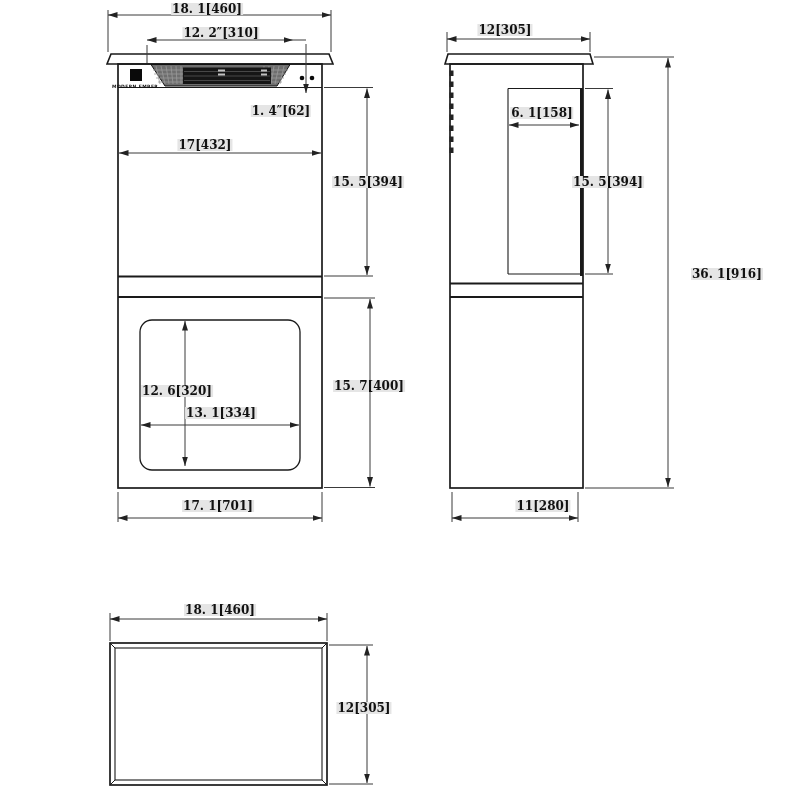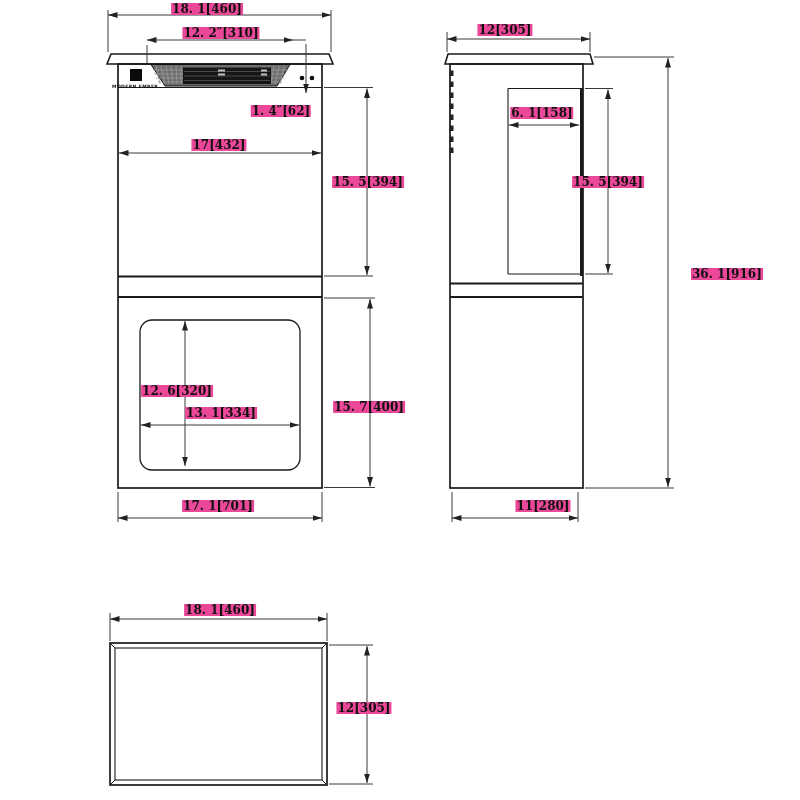--- a/index.html
+++ b/index.html
@@ -1,20 +1,20 @@
 <!DOCTYPE html>
 <html><head>
 <meta charset="utf-8">
 <style>
   html,body{margin:0;padding:0;background:#fff;}
   .canvas{position:relative;width:800px;height:800px;background:#ffffff;overflow:hidden;
           font-family:"DejaVu Serif",serif;}
   .canvas svg{position:absolute;left:0;top:0;}
   .dim{position:absolute;transform:translate(-50%,-50%);font:bold 12px "DejaVu Serif",serif;
-       color:#111;background:#ec4899;padding:0 1px;white-space:nowrap;line-height:1;}
+       color:#111;background:#e5e5e5;padding:0 1px;white-space:nowrap;line-height:1;}
   .dim.side-anchor{transform:translate(0,-50%);text-align:right;}
   .brand{position:absolute;font:bold 4.5px "DejaVu Sans",sans-serif;letter-spacing:.4px;
          color:#111;white-space:nowrap;}
 </style>
 </head>
 <body>
 
 <div class="canvas">
 
   <svg width="800" height="800" viewBox="0 0 800 800">
@@ -177,25 +177,25 @@
         <line x1="367" y1="646" x2="367" y2="783" marker-start="url(#arr)" marker-end="url(#arr)"></line>
       </g>
     </g>
   </svg>
 
   <div class="brand" style="left:112px;top:84px;">MODERN EMBER</div>
 
   <div class="dim" style="left:207px;top:9px;">18. 1[460]</div>
   <div class="dim" style="left:221px;top:33px;">12. 2″[310]</div>
   <div class="dim" style="left:281px;top:111px;">1. 4″[62]</div>
-  <div class="dim" style="left:219px;top:145px;">17[432]</div>
+  <div class="dim" style="left:205px;top:145px;">17[432]</div>
   <div class="dim" style="left:368px;top:182px;">15. 5[394]</div>
   <div class="dim" style="left:152px;top:391px;margin-left:25px;">12. 6[320]</div>
   <div class="dim" style="left:221px;top:413px;">13. 1[334]</div>
-  <div class="dim" style="left:369px;top:407px;">15. 7[400]</div>
+  <div class="dim" style="left:369px;top:386px;">15. 7[400]</div>
   <div class="dim" style="left:218px;top:506px;">17. 1[701]</div>
 
   <div class="dim" style="left:505px;top:30px;">12[305]</div>
   <div class="dim" style="left:542px;top:113px;">6. 1[158]</div>
   <div class="dim" style="left:608px;top:182px;">15. 5[394]</div>
   <div class="dim side-anchor" style="left:691px;top:274px;">36. 1[916]</div>
   <div class="dim" style="left:516px;top:506px;margin-left:27px;">11[280]</div>
 
   <div class="dim" style="left:220px;top:610px;">18. 1[460]</div>
   <div class="dim" style="left:364px;top:708px;">12[305]</div>

